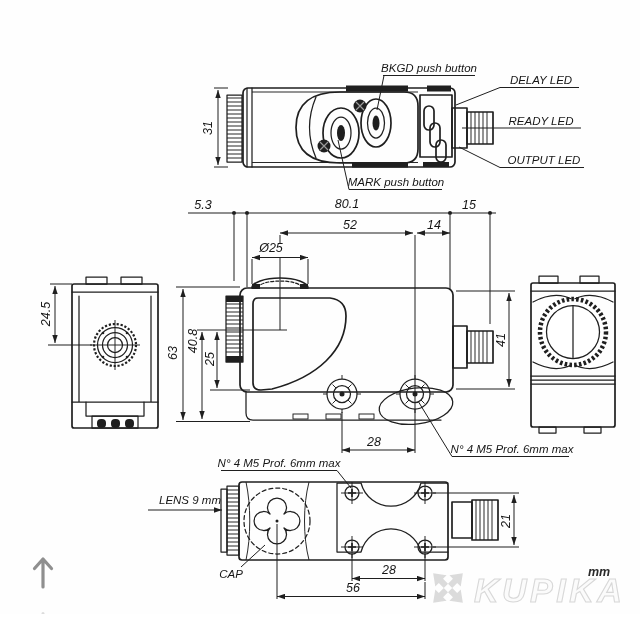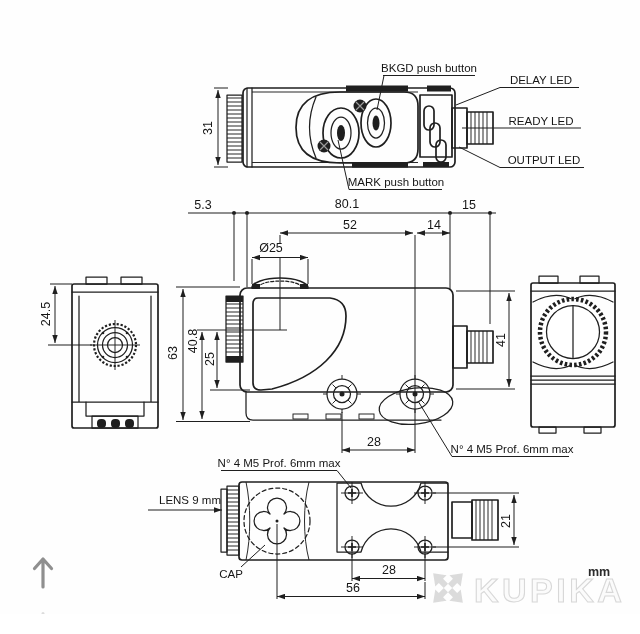--- a/index.html
+++ b/index.html
@@ -1,17 +1,17 @@
 <!DOCTYPE html>
 <html><head>
 <meta charset="utf-8">
 <style>
   html,body{margin:0;padding:0;background:#fff;}
   #canvas{position:relative;width:640px;height:614px;background:#fefefe;overflow:hidden;
-          font-family:"Liberation Sans", sans-serif;}
+          font-family:"Liberation Sans", sans-serif;font-style:italic;}
   svg{position:absolute;left:0;top:0;}
   .ln {stroke:#1f1f1f;stroke-width:1.7;fill:none;stroke-linecap:round;stroke-linejoin:round;}
   .ln2{stroke:#1f1f1f;stroke-width:1.25;fill:none;stroke-linecap:round;stroke-linejoin:round;}
   .tn {stroke:#1f1f1f;stroke-width:0.95;fill:none;}
   .dl {stroke:#1f1f1f;stroke-width:1;fill:none;}
   .fillk{fill:#1f1f1f;stroke:none;}
   text.lbl{font-size:11.5px;fill:#161616;}
   text.dim{font-size:12.5px;fill:#161616;}
   text.mm {font-size:12.5px;font-weight:bold;fill:#2b2b2b;}
   text.wm {font-size:34px;font-weight:bold;fill:#fbfbfb;stroke:#d8d8d8;stroke-width:1.1;letter-spacing:3.5px;}

